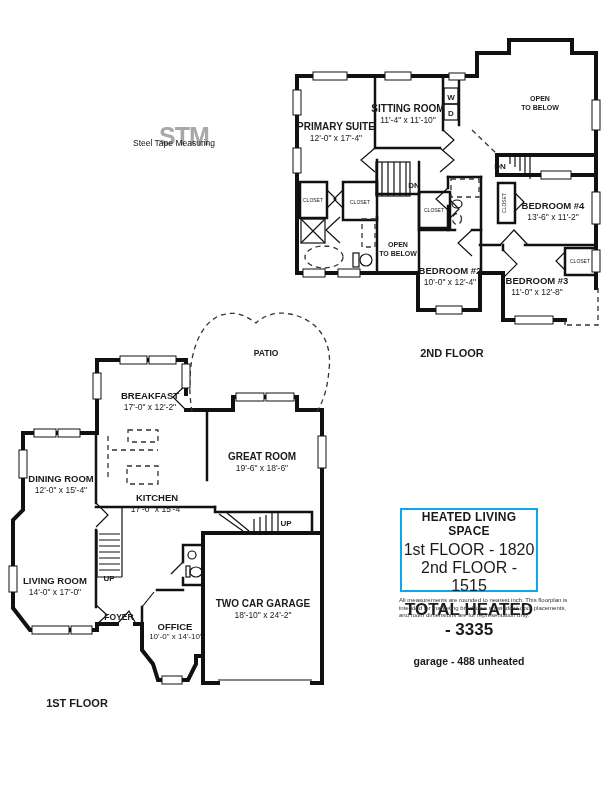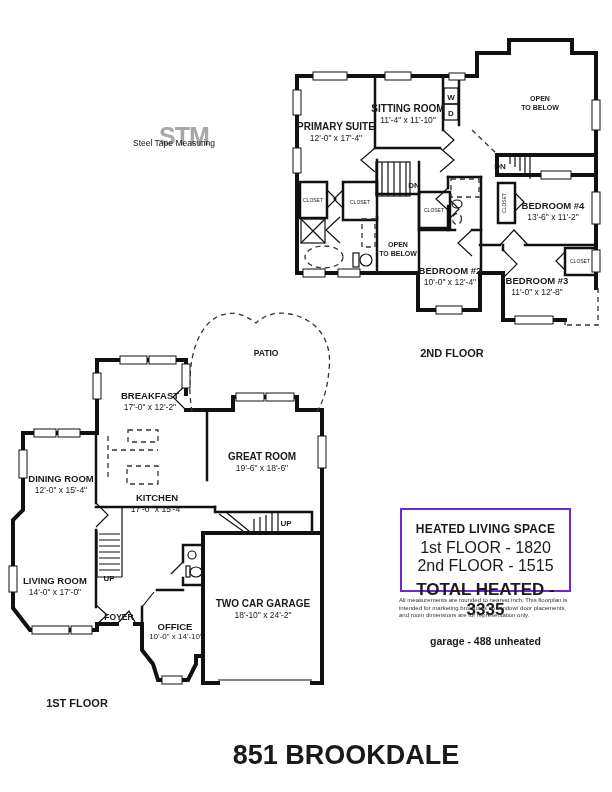--- a/index.html
+++ b/index.html
@@ -13,22 +13,22 @@
   .dim-sm{font-size:8px;}
   .tiny{font-size:5px;}
   .lab{font-size:8px;font-weight:bold;}
   .open{font-size:7px;font-weight:bold;}
   .floorlab{font-size:11px;font-weight:bold;}
   .logo{position:absolute;left:133px;top:124px;width:120px;height:40px;}
   .logo .stm{position:absolute;left:26px;top:-2px;font-size:25px;font-weight:bold;
              color:#a8a8a8;letter-spacing:-1px;}
   .logo .logo-text{position:absolute;left:0;top:14px;font-size:8.5px;font-weight:normal;color:#111;
                    white-space:nowrap;}
-  .infobox{position:absolute;left:400px;top:508px;width:171px;height:84px;border:2px solid #6d28d9;
-           box-sizing:border-box;text-align:center;padding-top:12px;}
+  .infobox{position:absolute;left:400px;top:508px;width:138px;height:84px;border:2px solid #0ea5e9;
+           box-sizing:border-box;text-align:center;padding-top:0;}
   .ib-title{font-size:12px;font-weight:bold;letter-spacing:0.2px;}
   .ib-line{font-size:16px;font-weight:normal;margin-top:3px;}
   .ib-total{font-size:17px;font-weight:bold;margin-top:5px;}
   .ib-garage{font-size:10.5px;font-weight:bold;margin-top:15px;}
   .disclaimer{position:absolute;left:399px;top:597px;width:174px;font-size:6px;line-height:7.5px;
               color:#333;}
   .plan-title{position:absolute;left:346px;top:740px;transform:translateX(-50%);
               font-size:27px;font-weight:bold;white-space:nowrap;}
   .wall{stroke:#111;stroke-width:4;fill:none;stroke-linecap:square;}
   .iwall{stroke:#111;stroke-width:2.5;fill:none;stroke-linecap:square;}
@@ -241,15 +241,14 @@
     <div class="ib-line" style="margin-top:0">2nd FLOOR - 1515</div>
     <div class="ib-total">TOTAL HEATED - 3335</div>
     <div class="ib-garage">garage - 488 unheated</div>
   </div>
   <div class="disclaimer">
     <div>All measurements are rounded to nearest inch. This floorplan is</div>
     <div>intended for marketing brochures so window/ door placements,</div>
     <div>and room dimensions are for representation only.</div>
   </div>
 
-  <div class="plan-title">851 BROOKDALE</div>
 
 </div>
 
 </body></html>

